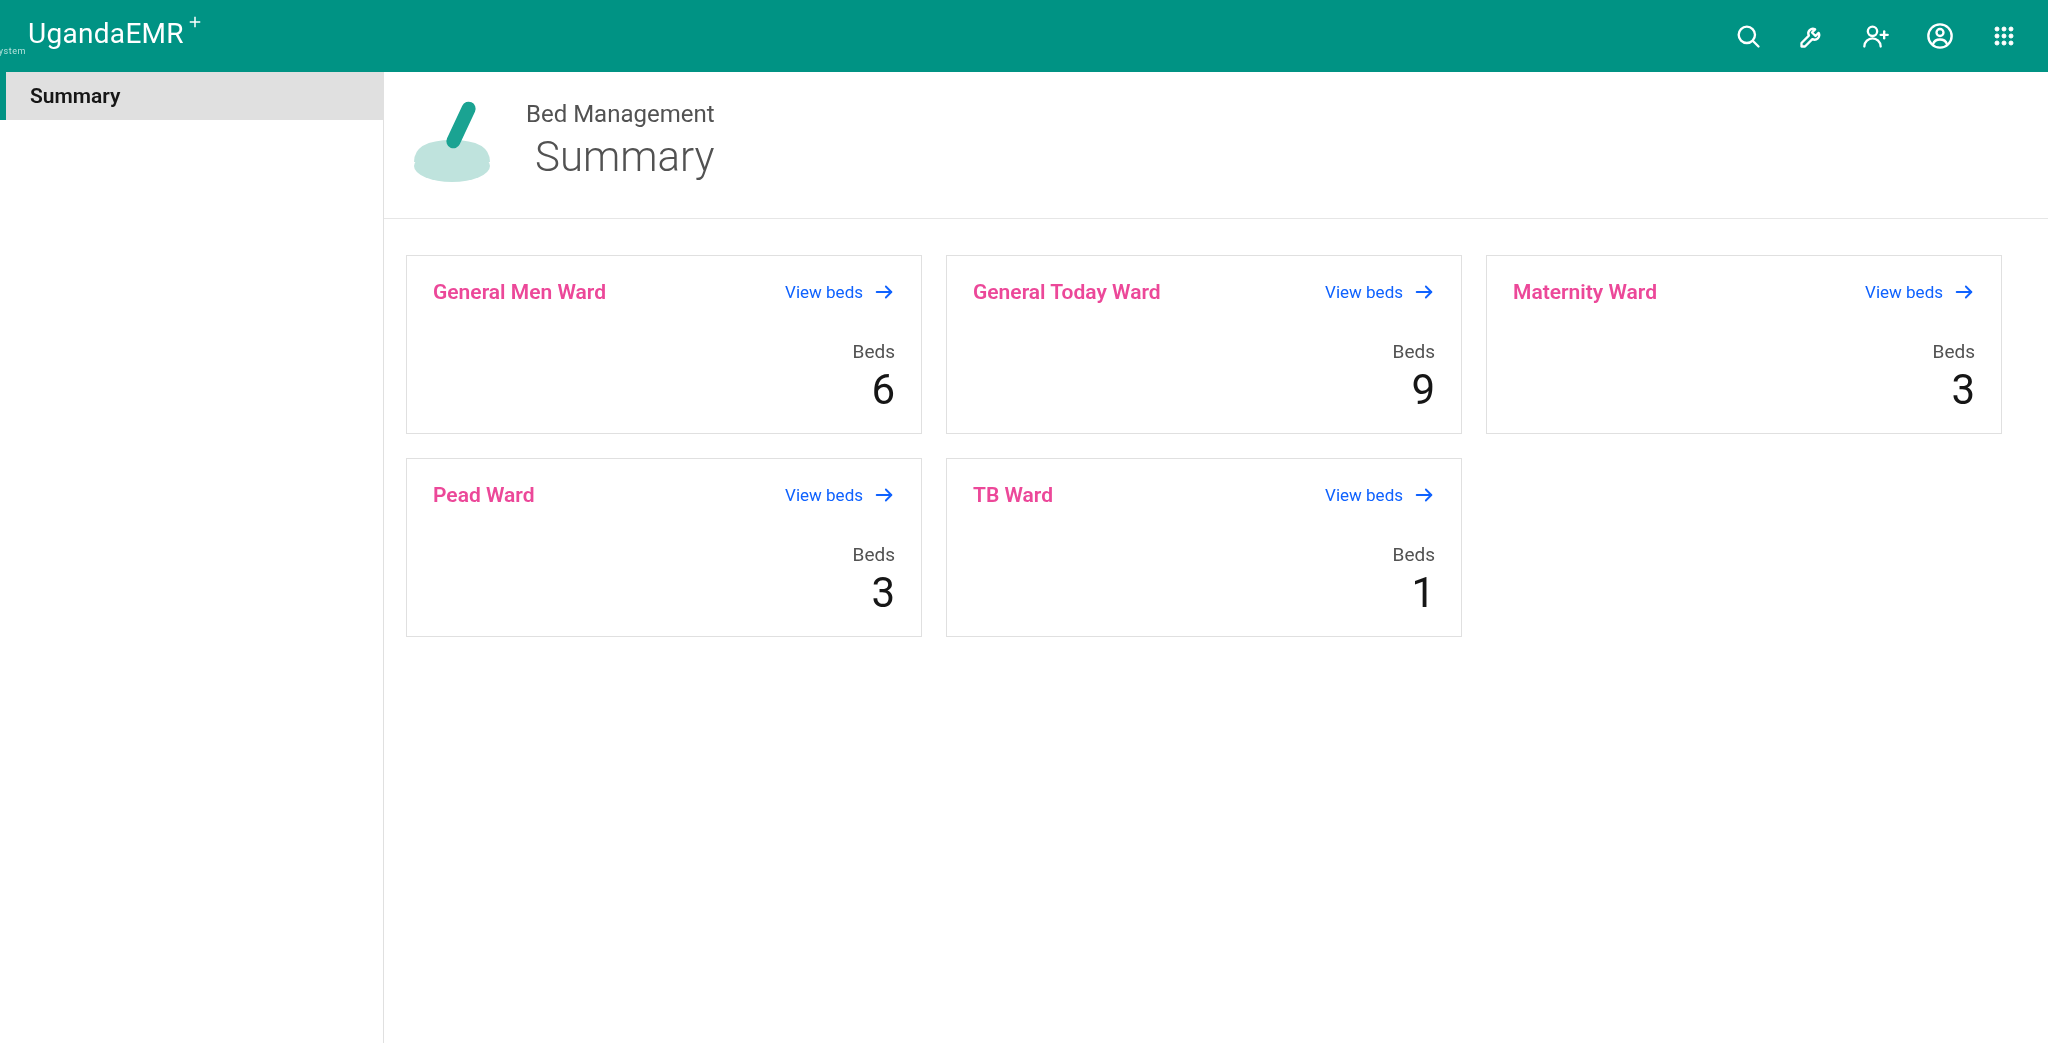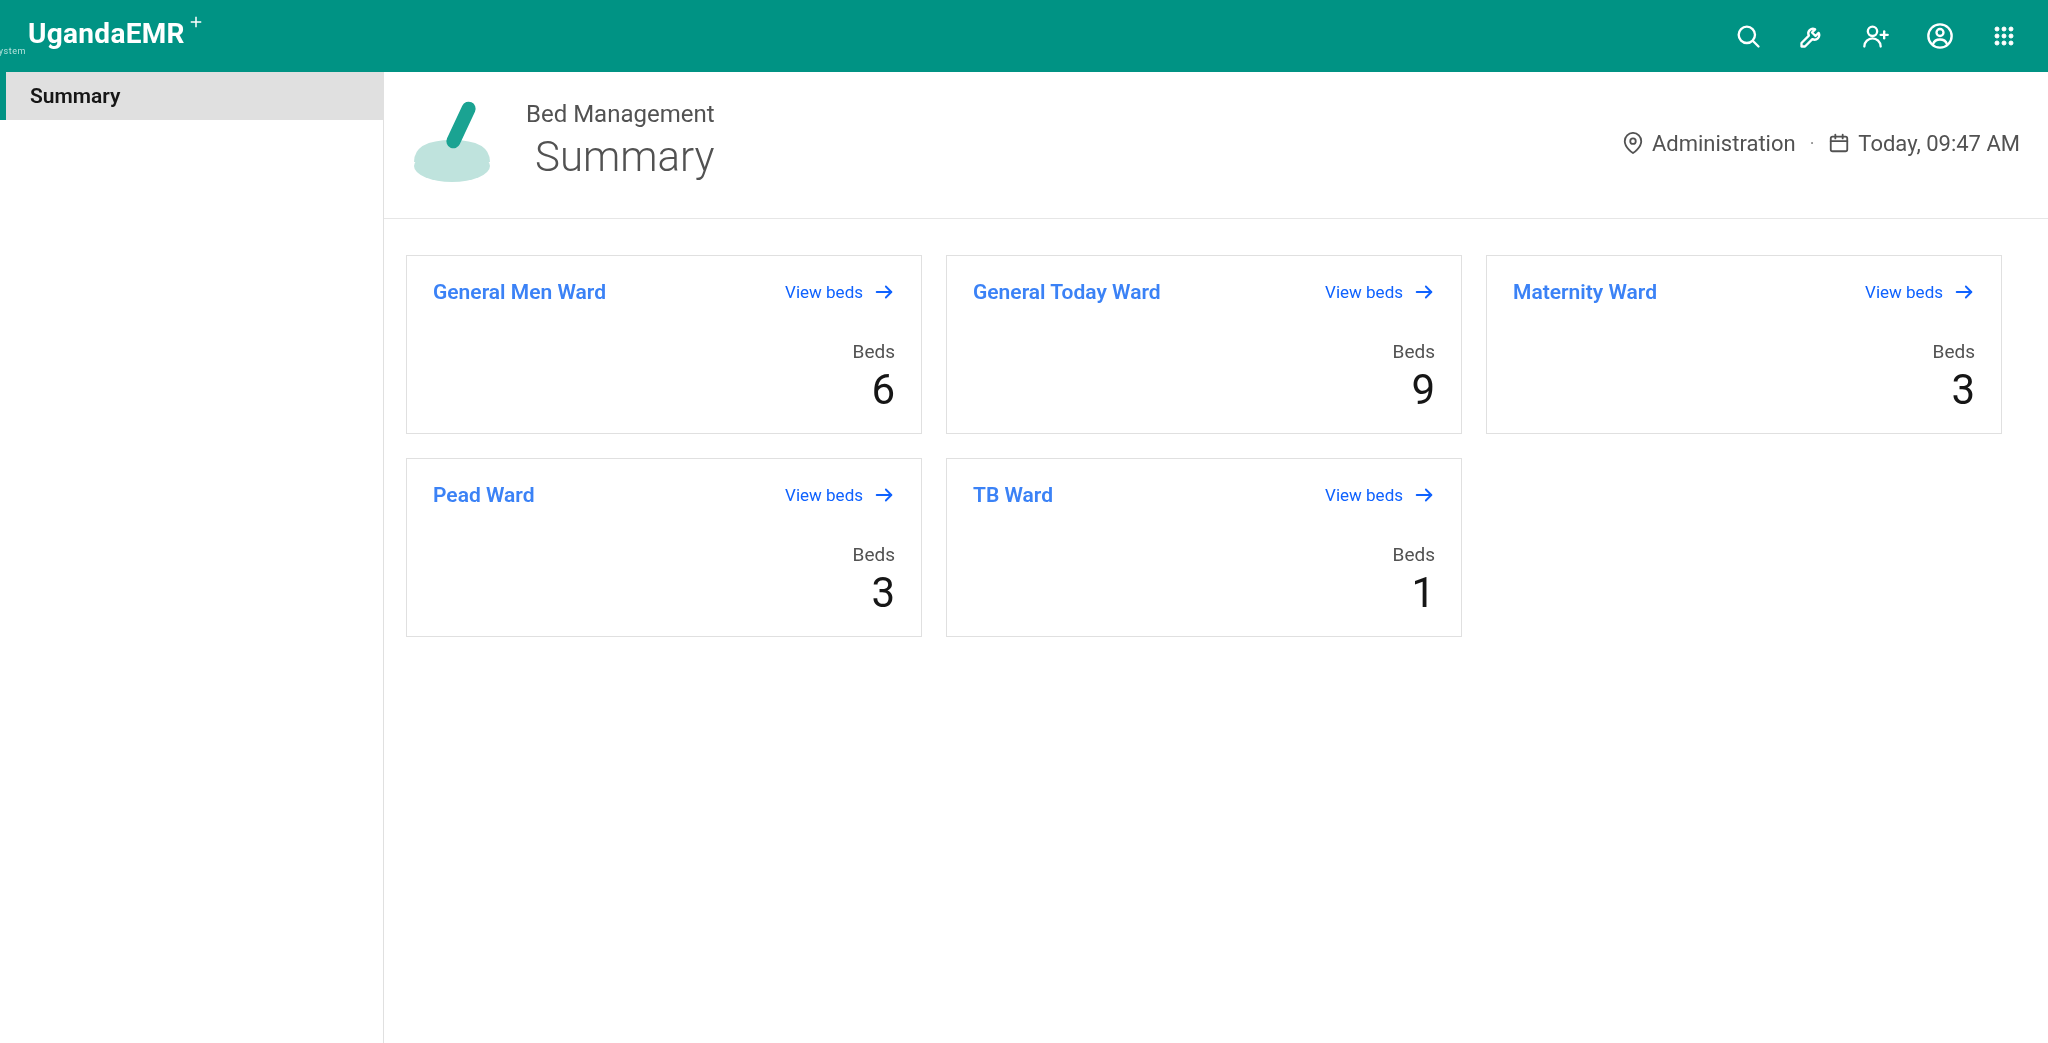--- a/index.html
+++ b/index.html
@@ -18,21 +18,21 @@
     background: #009384;
     color: #ffffff;
     display: flex;
     align-items: center;
     justify-content: space-between;
     padding: 0 20px 0 28px;
   }
   .logo {
     display: flex;
     align-items: baseline;
-    font-weight: 700;
+    font-weight: 400;
   }
   .logo-main {
     font-size: 28px;
     letter-spacing: 0.3px;
   }
   .logo-sup {
     position: relative;
     top: -12px;
     left: 2px;
   }
@@ -169,21 +169,21 @@
   }
   .card-top {
     display: flex;
     justify-content: space-between;
     align-items: center;
     margin-bottom: 36px;
   }
   .card-name {
     font-size: 21px;
     font-weight: 600;
-    color: #3b82f6;
+    color: #ec4899;
   }
   .view-link {
     display: inline-flex;
     align-items: center;
     gap: 10px;
     font-size: 17px;
     color: #0f62fe;
     cursor: pointer;
     font-weight: 400;
   }
@@ -276,116 +276,97 @@
             <ellipse cx="50" cy="76" rx="38" ry="16" fill="#bfe3dd"></ellipse>
             <path d="M12 72 Q12 50 50 50 Q88 50 88 72 Z" fill="#bfe3dd"></path>
             <rect x="52" y="10" width="14" height="50" rx="7" transform="rotate(25 59 35)" fill="#1aa392"></rect>
           </svg>
         </span>
         <div class="titles">
           <div class="breadcrumb-title">Bed Management</div>
           <div class="page-title">Summary</div>
         </div>
       </div>
-      <div class="page-header-right">
-        <span class="meta-item">
-          <svg width="22" height="22" viewBox="0 0 24 24" fill="none" stroke="#525252" stroke-width="2" stroke-linecap="round" stroke-linejoin="round">
-            <path d="M21 10c0 7-9 13-9 13S3 17 3 10a9 9 0 1 1 18 0z"></path>
-              <circle cx="12" cy="10" r="3"></circle>
-          </svg>
-          <span>Administration</span>
-        </span>
-        <span class="sep-dot">·</span>
-        <span class="meta-item">
-          <svg width="22" height="22" viewBox="0 0 24 24" fill="none" stroke="#525252" stroke-width="2" stroke-linecap="round" stroke-linejoin="round">
-            <rect x="3" y="5" width="18" height="16" rx="2"></rect>
-              <line x1="3" y1="10" x2="21" y2="10"></line>
-            <line x1="8" y1="3" x2="8" y2="7"></line>
-              <line x1="16" y1="3" x2="16" y2="7"></line>
-          </svg>
-          <span>Today, 09:47 AM</span>
-        </span>
+    </div>
+
+    <div class="cards-area">
+      <div class="card-grid">
+
+        <div class="card">
+          <div class="card-top">
+            <span class="card-name">General Men Ward</span>
+            <span class="view-link">
+              <span>View beds</span>
+              <svg width="22" height="22" viewBox="0 0 24 24" fill="none" stroke-width="2" stroke-linecap="round" stroke-linejoin="round">
+                <line x1="4" y1="12" x2="20" y2="12"></line>
+                  <polyline points="14 6 20 12 14 18"></polyline>
+              </svg>
+            </span>
+          </div>
+          <span class="beds-label">Beds</span>
+          <span class="beds-count">6</span>
+        </div>
+
+        <div class="card">
+          <div class="card-top">
+            <span class="card-name">General Today Ward</span>
+            <span class="view-link">
+              <span>View beds</span>
+              <svg width="22" height="22" viewBox="0 0 24 24" fill="none" stroke-width="2" stroke-linecap="round" stroke-linejoin="round">
+                <line x1="4" y1="12" x2="20" y2="12"></line>
+                  <polyline points="14 6 20 12 14 18"></polyline>
+              </svg>
+            </span>
+          </div>
+          <span class="beds-label">Beds</span>
+          <span class="beds-count">9</span>
+        </div>
+
+        <div class="card">
+          <div class="card-top">
+            <span class="card-name">Maternity Ward</span>
+            <span class="view-link">
+              <span>View beds</span>
+              <svg width="22" height="22" viewBox="0 0 24 24" fill="none" stroke-width="2" stroke-linecap="round" stroke-linejoin="round">
+                <line x1="4" y1="12" x2="20" y2="12"></line>
+                  <polyline points="14 6 20 12 14 18"></polyline>
+              </svg>
+            </span>
+          </div>
+          <span class="beds-label">Beds</span>
+          <span class="beds-count">3</span>
+        </div>
+
+        <div class="card">
+          <div class="card-top">
+            <span class="card-name">Pead Ward</span>
+            <span class="view-link">
+              <span>View beds</span>
+              <svg width="22" height="22" viewBox="0 0 24 24" fill="none" stroke-width="2" stroke-linecap="round" stroke-linejoin="round">
+                <line x1="4" y1="12" x2="20" y2="12"></line>
+                  <polyline points="14 6 20 12 14 18"></polyline>
+              </svg>
+            </span>
+          </div>
+          <span class="beds-label">Beds</span>
+          <span class="beds-count">3</span>
+        </div>
+
+        <div class="card">
+          <div class="card-top">
+            <span class="card-name">TB Ward</span>
+            <span class="view-link">
+              <span>View beds</span>
+              <svg width="22" height="22" viewBox="0 0 24 24" fill="none" stroke-width="2" stroke-linecap="round" stroke-linejoin="round">
+                <line x1="4" y1="12" x2="20" y2="12"></line>
+                  <polyline points="14 6 20 12 14 18"></polyline>
+              </svg>
+            </span>
+          </div>
+          <span class="beds-label">Beds</span>
+          <span class="beds-count">1</span>
+        </div>
+
       </div>
     </div>
 
-    <div class="cards-area">
-      <div class="card-grid">
-
-        <div class="card">
-          <div class="card-top">
-            <span class="card-name">General Men Ward</span>
-            <span class="view-link">
-              <span>View beds</span>
-              <svg width="22" height="22" viewBox="0 0 24 24" fill="none" stroke-width="2" stroke-linecap="round" stroke-linejoin="round">
-                <line x1="4" y1="12" x2="20" y2="12"></line>
-                  <polyline points="14 6 20 12 14 18"></polyline>
-              </svg>
-            </span>
-          </div>
-          <span class="beds-label">Beds</span>
-          <span class="beds-count">6</span>
-        </div>
-
-        <div class="card">
-          <div class="card-top">
-            <span class="card-name">General Today Ward</span>
-            <span class="view-link">
-              <span>View beds</span>
-              <svg width="22" height="22" viewBox="0 0 24 24" fill="none" stroke-width="2" stroke-linecap="round" stroke-linejoin="round">
-                <line x1="4" y1="12" x2="20" y2="12"></line>
-                  <polyline points="14 6 20 12 14 18"></polyline>
-              </svg>
-            </span>
-          </div>
-          <span class="beds-label">Beds</span>
-          <span class="beds-count">9</span>
-        </div>
-
-        <div class="card">
-          <div class="card-top">
-            <span class="card-name">Maternity Ward</span>
-            <span class="view-link">
-              <span>View beds</span>
-              <svg width="22" height="22" viewBox="0 0 24 24" fill="none" stroke-width="2" stroke-linecap="round" stroke-linejoin="round">
-                <line x1="4" y1="12" x2="20" y2="12"></line>
-                  <polyline points="14 6 20 12 14 18"></polyline>
-              </svg>
-            </span>
-          </div>
-          <span class="beds-label">Beds</span>
-          <span class="beds-count">3</span>
-        </div>
-
-        <div class="card">
-          <div class="card-top">
-            <span class="card-name">Pead Ward</span>
-            <span class="view-link">
-              <span>View beds</span>
-              <svg width="22" height="22" viewBox="0 0 24 24" fill="none" stroke-width="2" stroke-linecap="round" stroke-linejoin="round">
-                <line x1="4" y1="12" x2="20" y2="12"></line>
-                  <polyline points="14 6 20 12 14 18"></polyline>
-              </svg>
-            </span>
-          </div>
-          <span class="beds-label">Beds</span>
-          <span class="beds-count">3</span>
-        </div>
-
-        <div class="card">
-          <div class="card-top">
-            <span class="card-name">TB Ward</span>
-            <span class="view-link">
-              <span>View beds</span>
-              <svg width="22" height="22" viewBox="0 0 24 24" fill="none" stroke-width="2" stroke-linecap="round" stroke-linejoin="round">
-                <line x1="4" y1="12" x2="20" y2="12"></line>
-                  <polyline points="14 6 20 12 14 18"></polyline>
-              </svg>
-            </span>
-          </div>
-          <span class="beds-label">Beds</span>
-          <span class="beds-count">1</span>
-        </div>
-
-      </div>
-    </div>
-
   </div>
 </div>
 
 </body></html>

